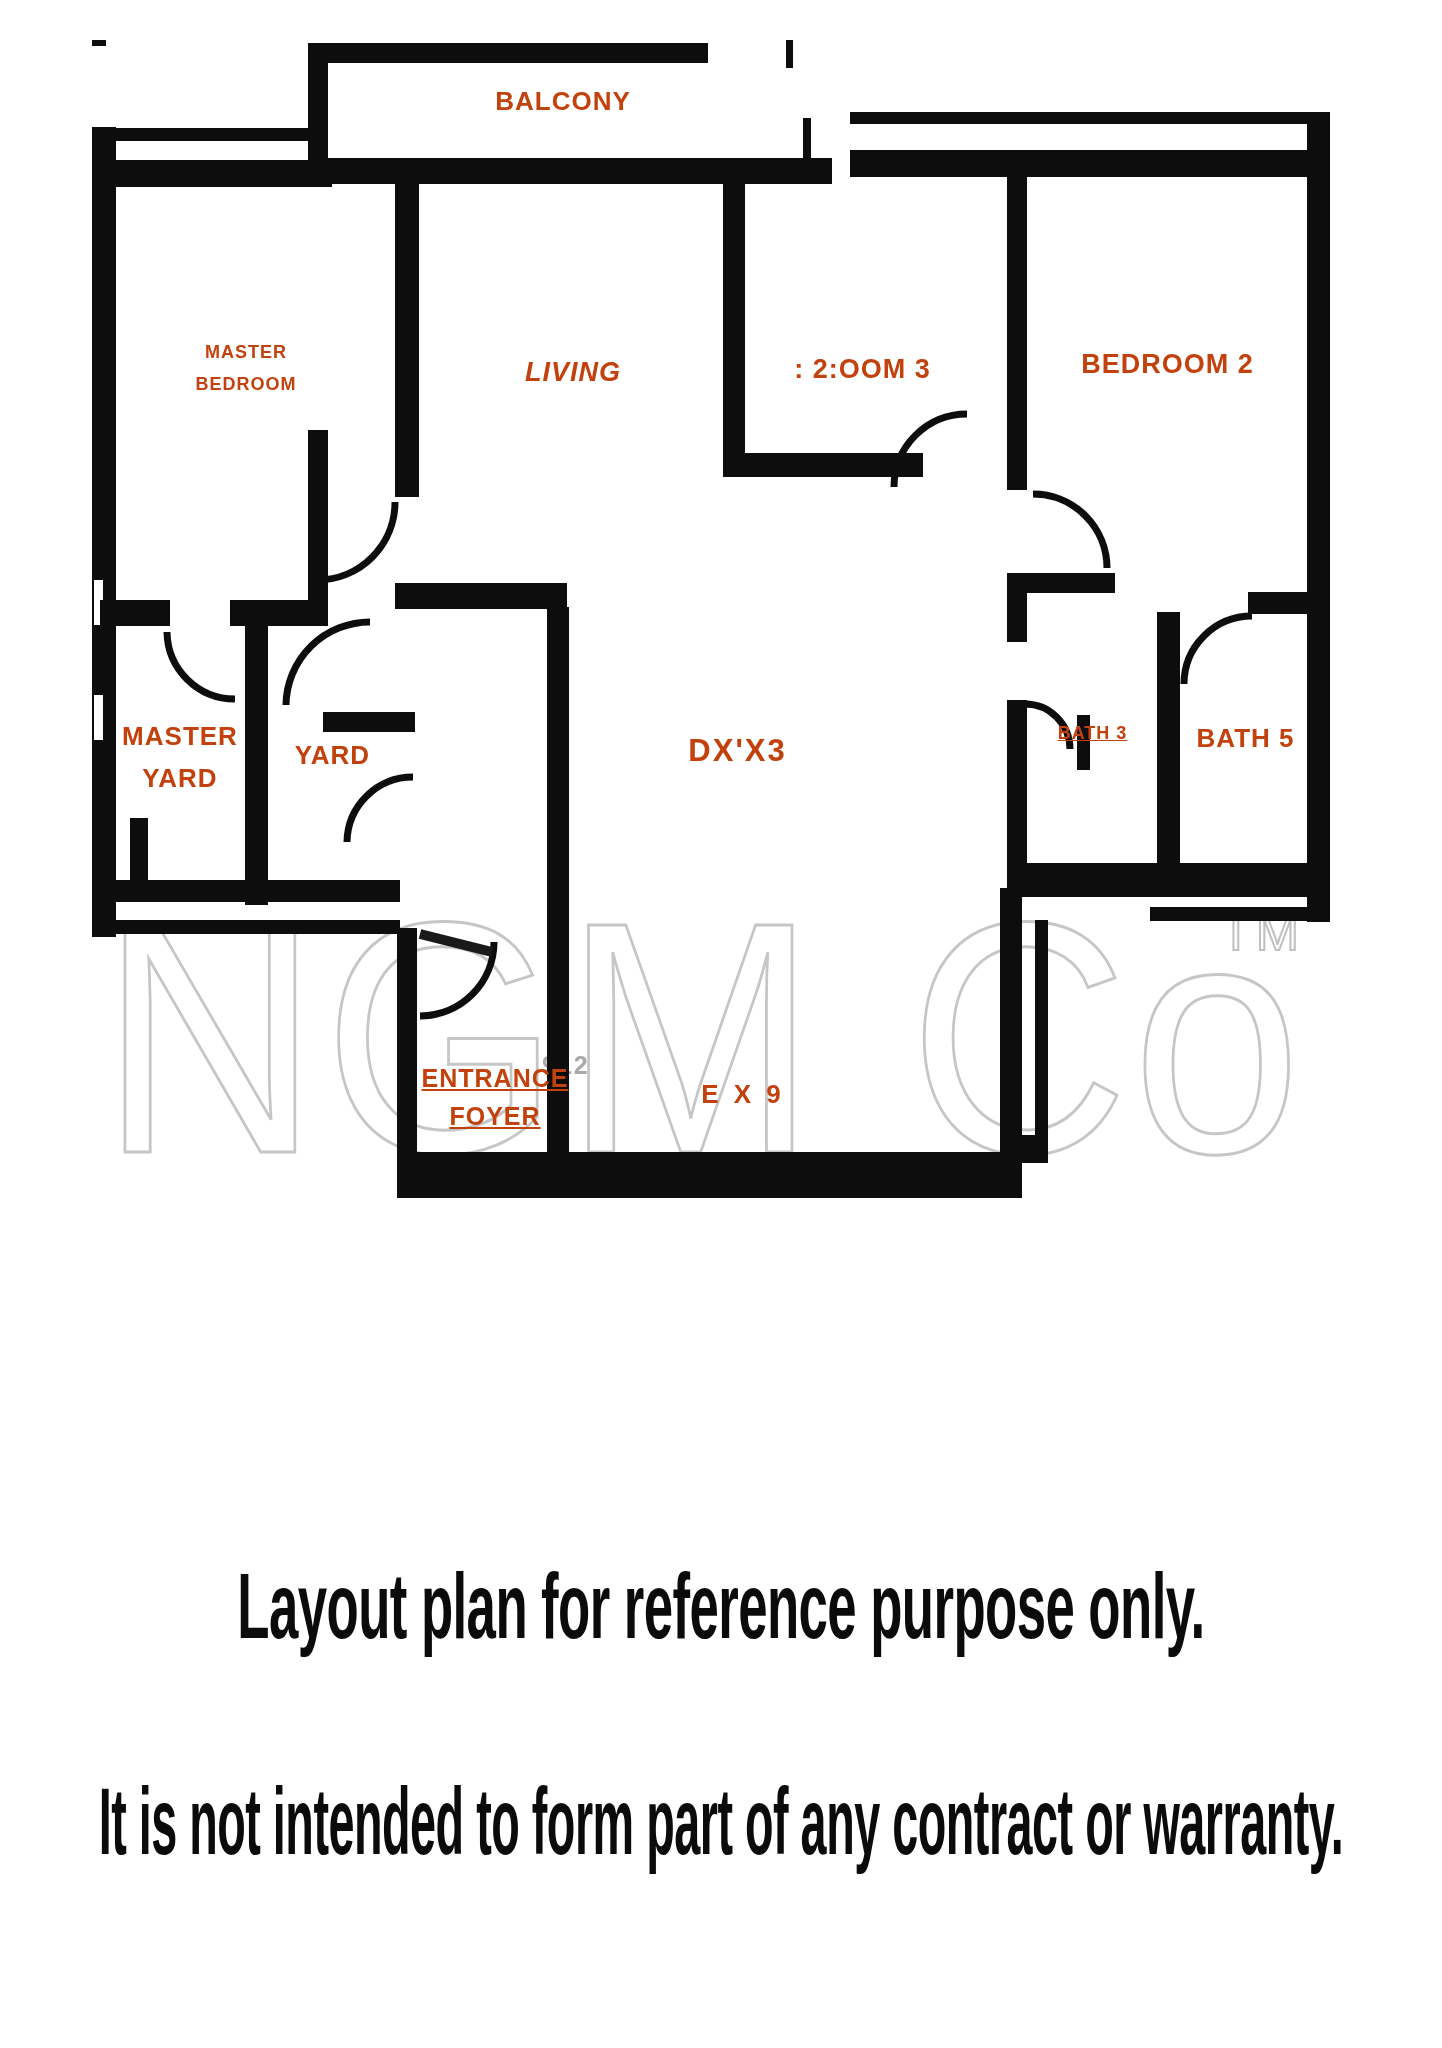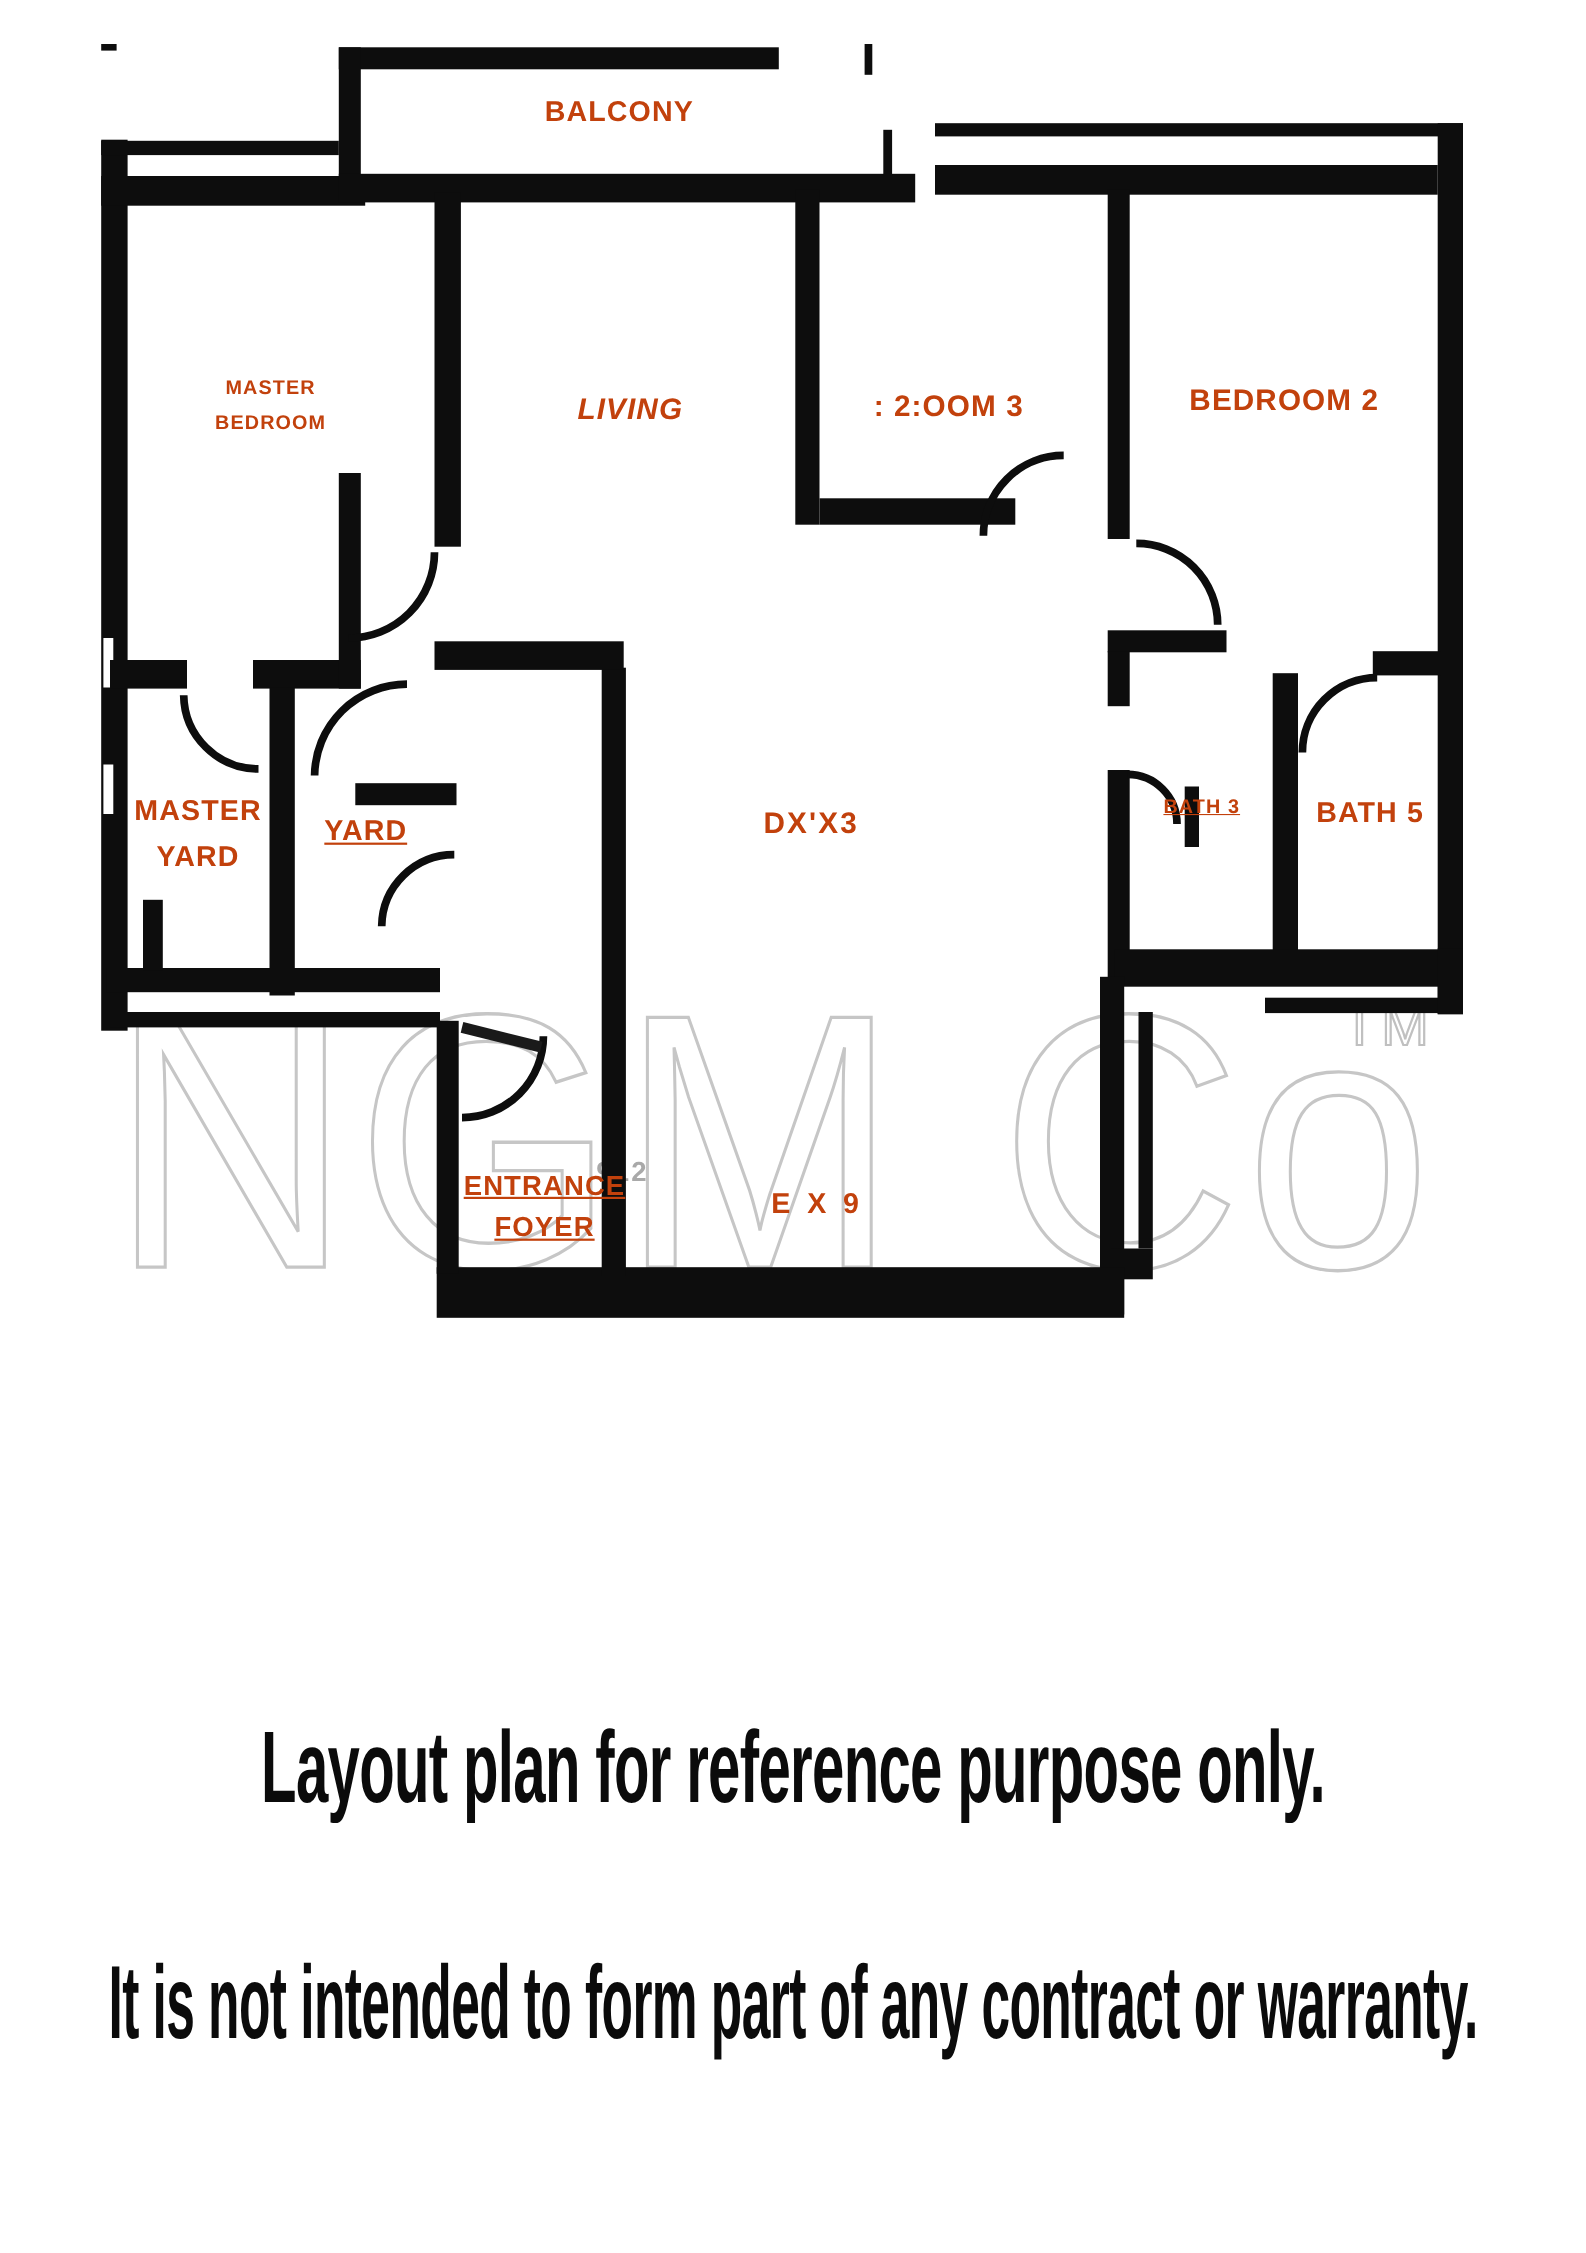--- a/index.html
+++ b/index.html
@@ -16,22 +16,22 @@
          font-size:52px;letter-spacing:4px;}
   .wm-frag{fill:#a9a9a9;font-family:"Liberation Sans",sans-serif;font-size:25px;font-weight:bold;letter-spacing:2px;}
   .room-label{position:absolute;color:#c2410c;font-weight:700;text-align:center;
               letter-spacing:1px;line-height:1.35;}
   .lbl-balcony{left:483px;top:84px;width:160px;font-size:26px;}
   .lbl-master-bedroom{left:166px;top:337px;width:160px;font-size:18px;line-height:1.75;}
   .lbl-living{left:503px;top:354px;width:140px;font-size:27px;font-style:italic;}
   .lbl-bedroom3{left:760px;top:351px;width:205px;font-size:27px;white-space:nowrap;}
   .lbl-bedroom2{left:1055px;top:346px;width:225px;font-size:27px;white-space:nowrap;}
   .lbl-master-bath{left:105px;top:716px;width:150px;font-size:26px;line-height:1.6;}
-  .lbl-yard{left:270px;top:738px;width:125px;font-size:26px;text-decoration:underline;}
-  .lbl-dining{left:665px;top:730px;width:145px;font-size:27px;letter-spacing:2px;}
+  .lbl-yard{left:270px;top:738px;width:125px;font-size:26px;}
+  .lbl-dining{left:665px;top:730px;width:145px;font-size:31px;letter-spacing:2px;}
   .lbl-bath3{left:1030px;top:721px;width:125px;font-size:18px;white-space:nowrap;text-decoration:underline;}
   .lbl-bath2{left:1183px;top:721px;width:125px;font-size:26px;white-space:nowrap;}
   .lbl-foyer{left:420px;top:1060px;width:150px;font-size:25px;line-height:1.5;text-decoration:underline;}
   .lbl-kitchen{left:688px;top:1077px;width:110px;font-size:26px;letter-spacing:4px;}
   .disclaimer{position:absolute;left:50%;color:#0b0b0b;font-weight:700;white-space:nowrap;
               letter-spacing:-1px;}
   .disclaimer-1{top:1553px;font-size:88px;transform:translateX(-50%) scale(0.60,1.05);transform-origin:center top;}
   .disclaimer-2{top:1768px;font-size:90px;transform:translateX(-50%) scale(0.52,1.05);transform-origin:center top;}
 </style>
 </head>

